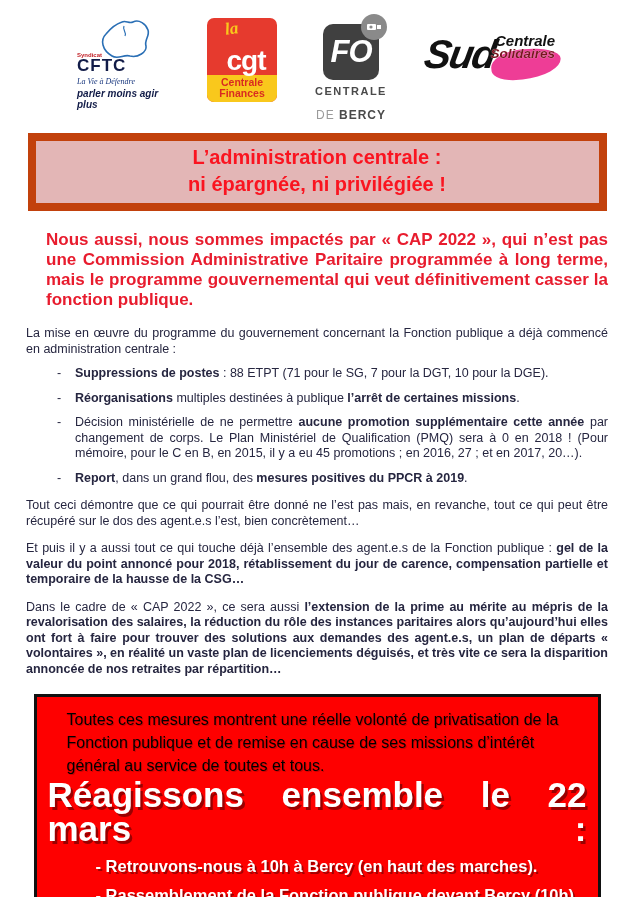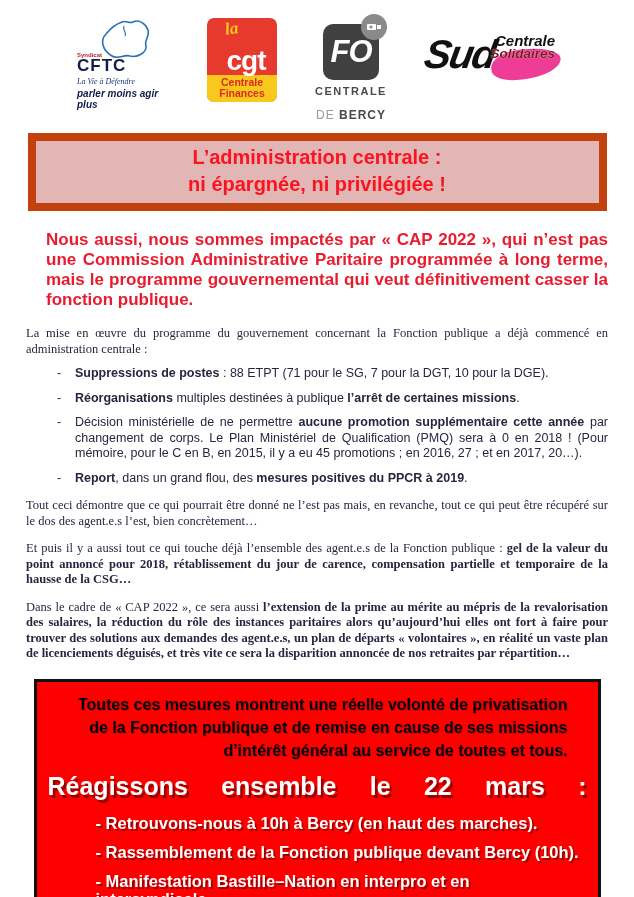--- a/index.html
+++ b/index.html
@@ -46,37 +46,37 @@
     text-align:center;padding:3px 0 5px 0;
   }
   .banner span{display:block;color:#fa1420;font-weight:bold;font-size:20px;line-height:27px;}
   
   .intro{
     margin:19px 26px 16px 46px;text-align:justify;
     color:#e81c2e;font-weight:bold;font-size:17px;line-height:20px;
   }
   
   .bodytext{margin:0 26px;color:#262640;font-size:12.5px;line-height:15.5px;text-align:justify;}
-  .para{margin-top:12px;font-family:Liberation Serif, serif;}
+  .para{margin-top:12px;}
   .bullets{margin-top:8px;}
   .bullet{position:relative;padding-left:49px;margin-top:9px;}
   .bullet .marker{position:absolute;left:31px;top:0;}
   b{font-weight:bold;}
   
   .alert{
     width:545px;margin:17px auto 0;box-sizing:content-box;
     background:#fe0000;border:3px solid #111;
     padding:11px 8px 13px 8px;
   }
   .alert-message{
-    color:#000;font-weight:bold;font-size:16px;line-height:23px;
-    text-align:right;padding:0 22px;text-shadow:1px 1px 0 rgba(120,0,0,0.35);
+    color:#000;font-weight:normal;font-size:16px;line-height:23px;
+    text-align:left;padding:0 22px;text-shadow:1px 1px 0 rgba(120,0,0,0.35);
   }
   .alert-headline{
-    color:#fff;font-weight:bold;font-size:25px;line-height:34px;margin-top:7px;
+    color:#fff;font-weight:bold;font-size:35px;line-height:34px;margin-top:1px;
     text-align:justify;text-align-last:justify;padding:0 3px;
     text-shadow:2.5px 2.5px 0 rgba(70,0,0,0.55);
   }
   .alert-item{
     color:#fff;font-weight:bold;font-size:16.5px;line-height:18px;margin-top:11px;
     padding-left:3px;text-shadow:2px 2px 0 rgba(70,0,0,0.5);margin-left:48px;
   }
 </style>
 </head>
 <body>

